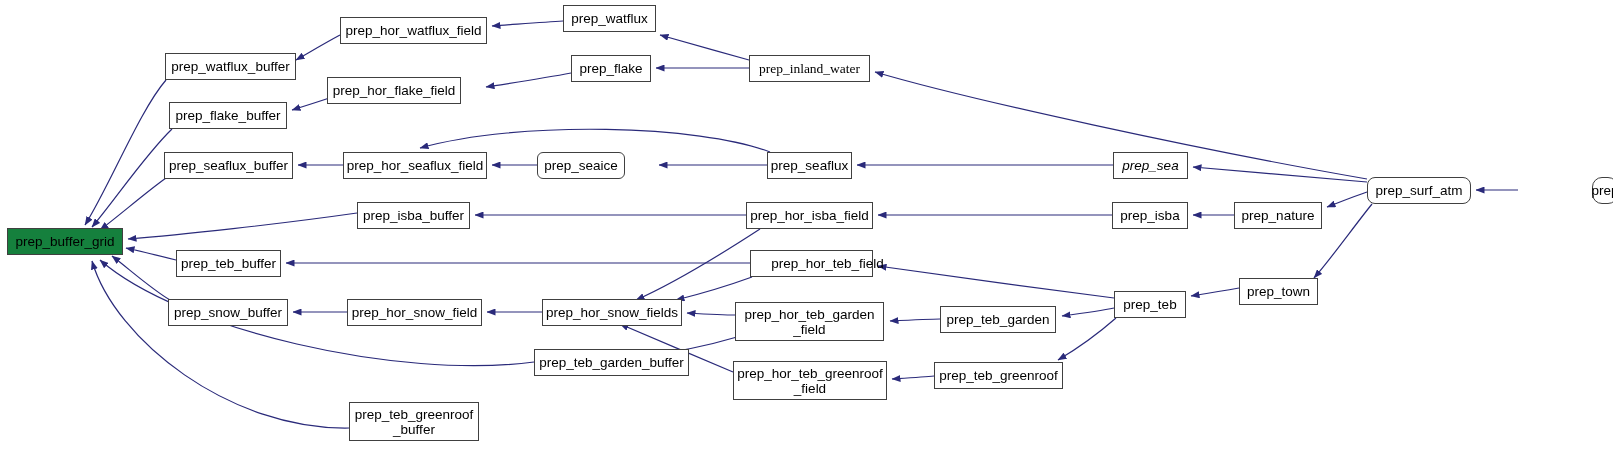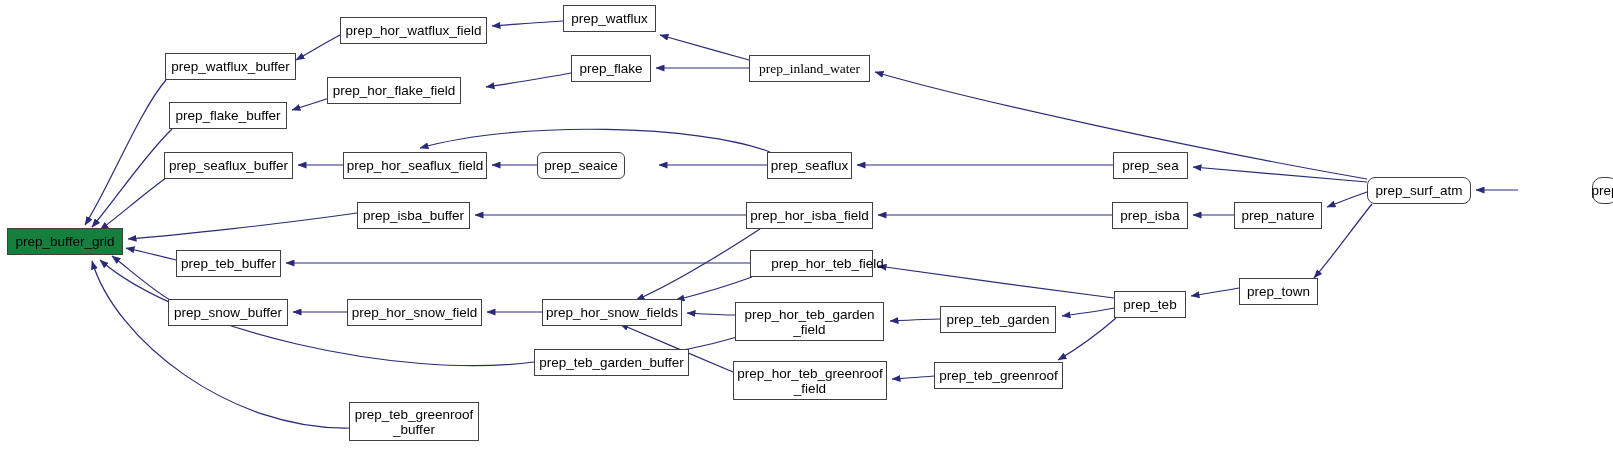--- a/index.html
+++ b/index.html
@@ -118,21 +118,21 @@
       <div class="node" style="left: 749px; top: 55px; width: 121px; height: 27px; font-family: Liberation Serif, serif;">prep_inland_water</div>
       <div class="node" style="left: 767px; top: 152px; width: 85px; height: 27px;">prep_seaflux</div>
       <div class="node" style="left: 746px; top: 202px; width: 127px; height: 27px;">prep_hor_isba_field</div>
       <div class="node" style="left: 750px; top: 250px; width: 123px; height: 27px; padding-left: 32px;">prep_hor_teb_field</div>
       <div class="node" style="left: 735px; top: 302px; width: 149px; height: 39px;">prep_hor_teb_garden
 _field</div>
       <div class="node" style="left: 733px; top: 361px; width: 154px; height: 39px;">prep_hor_teb_greenroof
 _field</div>
       <div class="node" style="left: 940px; top: 306px; width: 116px; height: 27px;">prep_teb_garden</div>
       <div class="node" style="left: 934px; top: 362px; width: 129px; height: 27px;">prep_teb_greenroof</div>
-      <div class="node" style="left: 1113px; top: 152px; width: 75px; height: 27px;">prep_sea</div>
+      <div class="node" style="left: 1113px; top: 152px; width: 75px; height: 27px; font-style: italic;">prep_sea</div>
       <div class="node" style="left: 1112px; top: 202px; width: 76px; height: 27px;">prep_isba</div>
       <div class="node" style="left: 1114px; top: 291px; width: 72px; height: 27px;">prep_teb</div>
       <div class="node" style="left: 1234px; top: 202px; width: 88px; height: 27px;">prep_nature</div>
       <div class="node" style="left: 1239px; top: 278px; width: 79px; height: 27px;">prep_town</div>
       <div class="node" style="left: 1367px; top: 177px; width: 104px; height: 27px; border-radius: 8px;">prep_surf_atm</div>
       <div class="node" style="left: 1592px; top: 177px; width: 26px; height: 27px; border-radius: 10px;">prep</div>
     </div>
 </div>
 
 </body></html>

